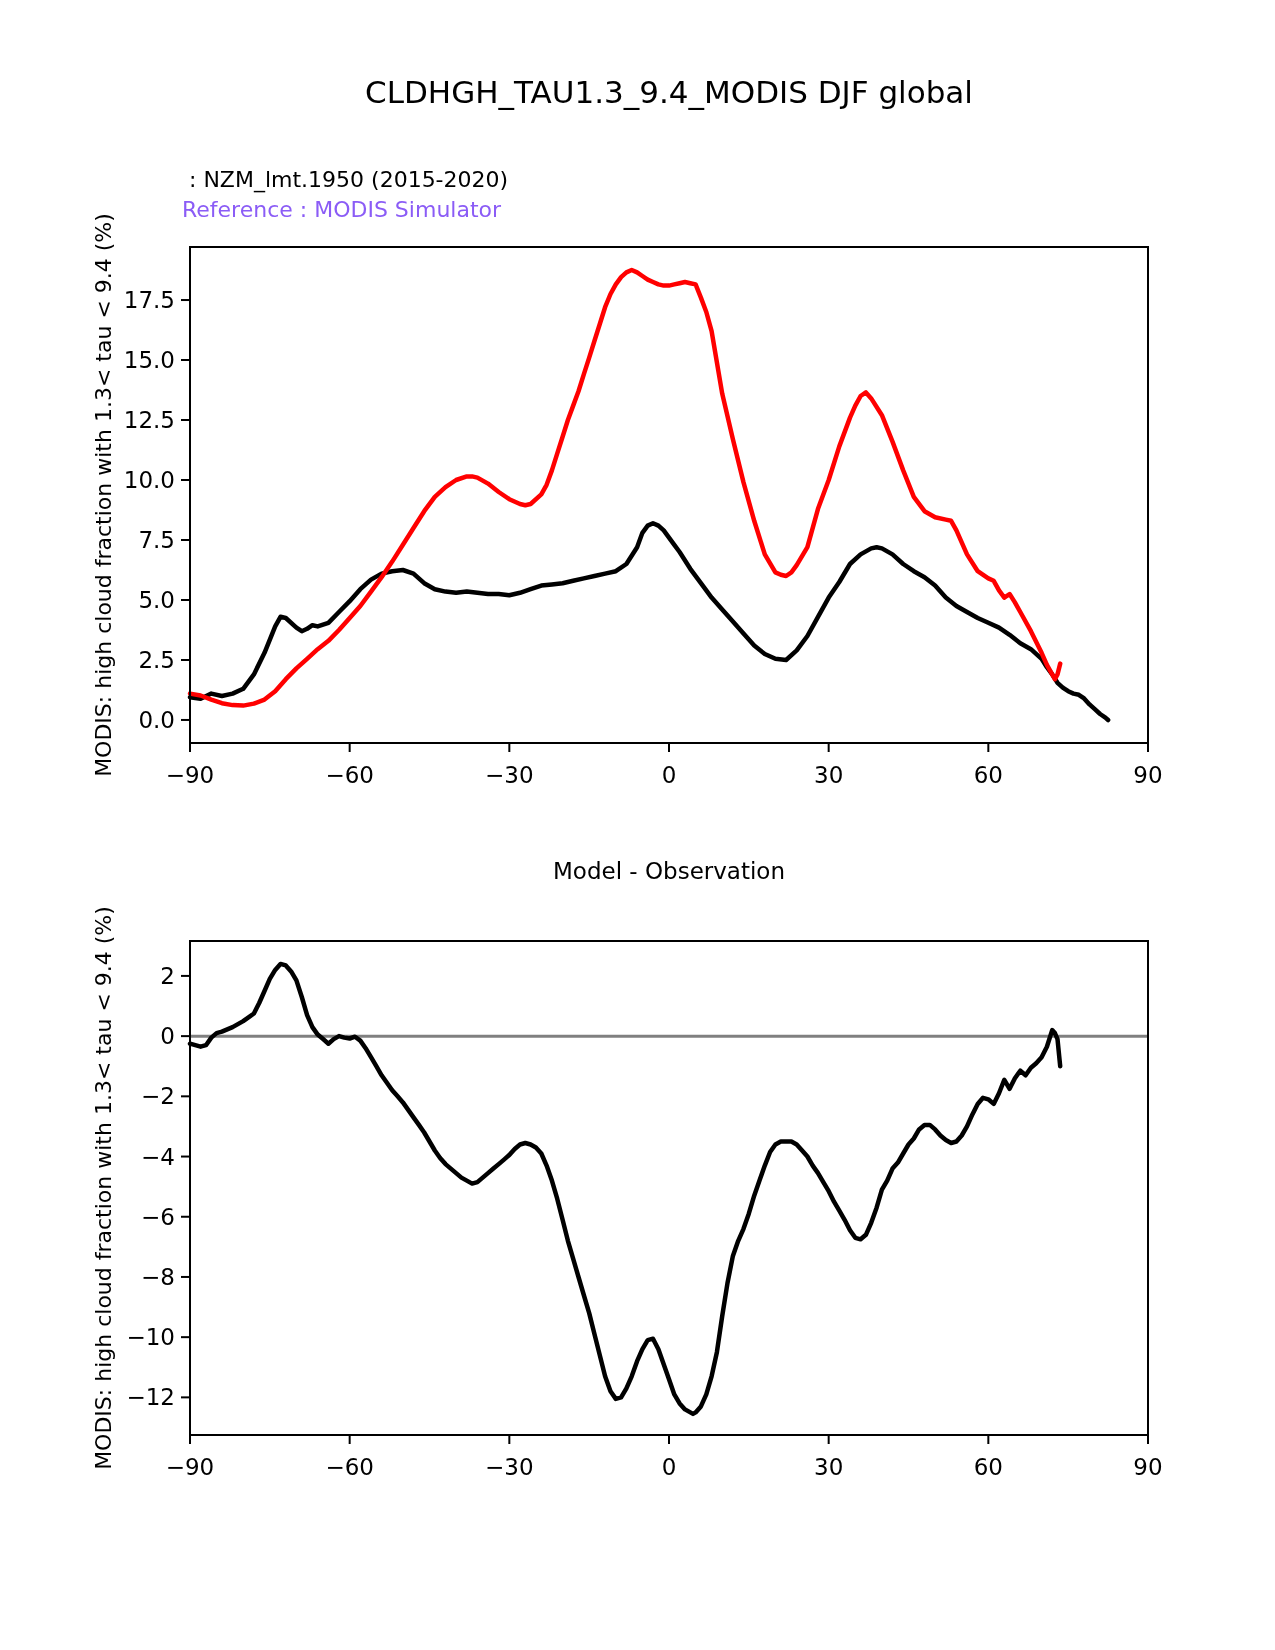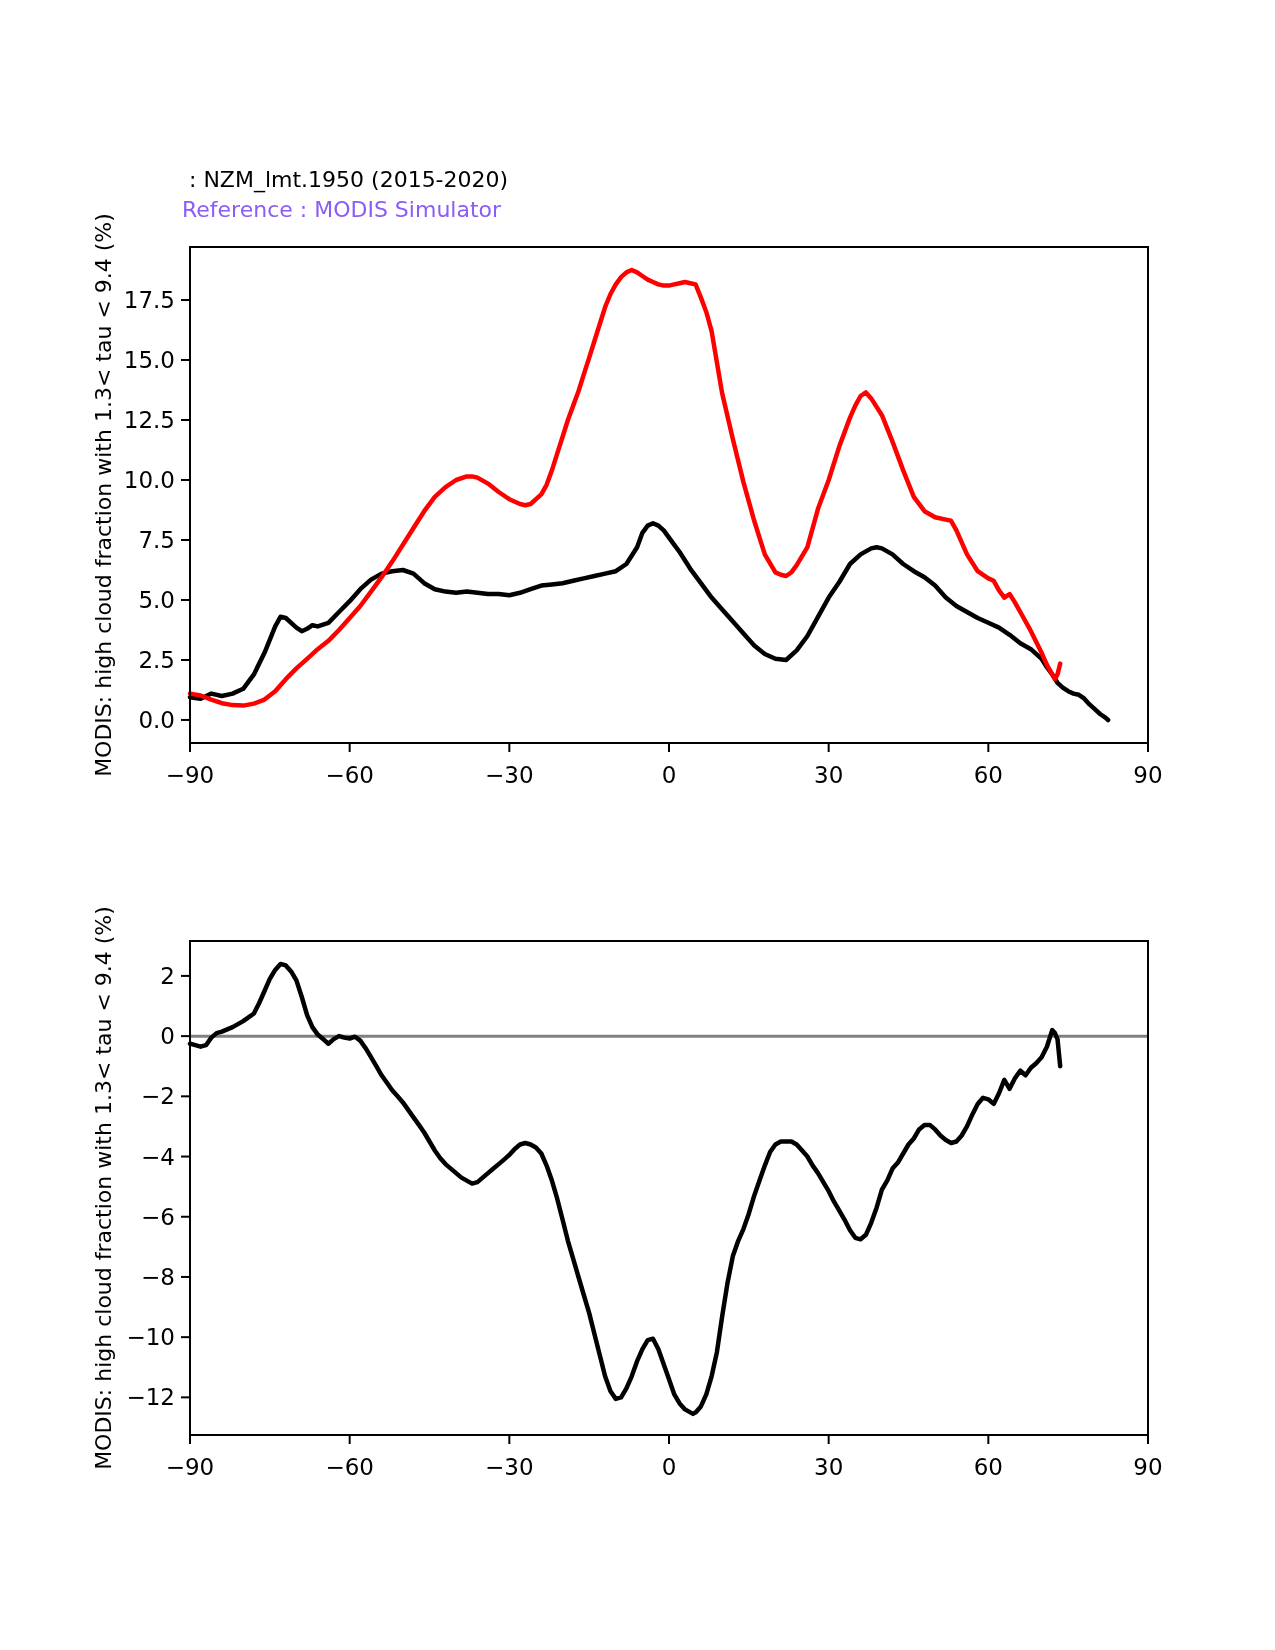--- a/index.html
+++ b/index.html
@@ -13,23 +13,25 @@
   .ylab-top{left:103px;top:495px;}
   .ylab-bottom{left:103px;top:1188px;}
   .panel-title{position:absolute;left:190px;top:858px;width:958px;text-align:center;font-size:23px;}
   svg{position:absolute;left:0;top:0;}
   text{font-family:"DejaVu Sans",sans-serif;font-size:23px;fill:#000;}
 </style>
 </head>
 <body>
 
 <div class="fig">
+  <div class="fig-title">CLDHGH_TAU1.3_9.4_MODIS DJF global</div>
   <div class="legend-line legend-model"> : NZM_lmt.1950 (2015-2020)</div>
   <div class="legend-line legend-ref">Reference : MODIS Simulator</div>
   <div class="ylab ylab-top">MODIS: high cloud fraction with 1.3&lt; tau &lt; 9.4 (%)</div>
+  <div class="panel-title">Model - Observation</div>
   <div class="ylab ylab-bottom">MODIS: high cloud fraction with 1.3&lt; tau &lt; 9.4 (%)</div>
   <svg id="plot-svg" width="1275" height="1650" viewBox="0 0 1275 1650">
       <polyline points="190.0,697.2 200.6,698.8 211.3,693.6 221.9,696.0 232.6,693.6 243.2,688.8 253.9,674.4 264.5,652.8 275.2,626.4 280.5,616.8 285.8,618.0 296.4,627.6 301.8,631.2 307.1,628.8 312.4,625.2 317.7,626.4 328.4,622.8 339.0,612.0 349.7,601.2 360.3,589.2 371.0,579.6 381.6,573.6 392.2,571.2 402.9,570.0 413.5,573.6 424.2,583.2 434.8,589.2 445.5,591.6 456.1,592.8 466.8,591.6 477.4,592.8 488.0,594.0 498.7,594.0 509.3,595.2 520.0,592.8 530.6,589.2 541.3,585.6 551.9,584.4 562.6,583.2 573.2,580.8 583.8,578.4 594.5,576.0 605.1,573.6 615.8,571.2 626.4,564.0 637.1,547.2 642.4,532.8 647.7,525.6 653.0,523.2 658.4,525.6 663.7,530.4 669.0,537.6 674.3,544.8 679.6,552.0 690.3,568.8 700.9,583.2 711.6,597.6 722.2,609.6 732.9,621.6 743.5,633.6 754.2,645.6 764.8,654.0 775.4,658.8 786.1,660.0 796.7,650.4 807.4,636.0 818.0,616.8 828.7,597.6 839.3,582.0 850.0,564.0 860.6,554.4 871.2,548.4 876.6,547.2 881.9,548.4 892.5,554.4 903.2,564.0 913.8,571.2 924.5,577.2 935.1,585.6 945.8,597.6 956.4,606.0 967.0,612.0 977.7,618.0 988.3,622.8 999.0,627.6 1009.6,634.8 1020.3,643.2 1030.9,649.2 1041.6,658.8 1046.9,667.2 1052.2,674.4 1057.5,682.8 1062.8,687.6 1068.2,691.2 1073.5,693.6 1078.8,694.8 1084.1,698.4 1089.5,704.4 1094.8,709.2 1100.1,714.0 1105.4,717.6 1108.1,720.0" fill="none" stroke="#000000" stroke-width="4.5" stroke-linecap="round" stroke-linejoin="round"></polyline>
       <polyline points="190.0,693.6 200.6,695.5 211.3,699.6 221.9,703.2 232.6,705.1 243.2,705.6 253.9,703.6 264.5,699.6 275.2,691.2 285.8,679.2 296.4,668.4 307.1,658.8 317.7,649.2 328.4,640.8 339.0,630.0 349.7,618.0 360.3,606.0 371.0,591.6 381.6,577.2 392.2,561.6 402.9,544.8 413.5,528.0 424.2,511.2 434.8,496.8 445.5,487.2 456.1,480.0 466.8,476.4 472.1,476.4 477.4,477.6 488.0,483.6 498.7,492.0 509.3,499.2 520.0,504.0 525.3,505.2 530.6,504.0 541.3,494.4 546.6,484.8 551.9,470.4 557.2,453.6 562.6,436.8 567.9,420.0 573.2,405.6 578.5,391.2 583.8,374.4 589.2,357.6 594.5,340.8 599.8,324.0 605.1,307.2 610.5,294.0 615.8,284.4 621.1,277.2 626.4,272.4 631.7,270.0 637.1,272.4 642.4,276.0 647.7,279.6 653.0,282.0 658.4,284.4 663.7,285.6 669.0,285.6 674.3,284.4 679.6,283.2 685.0,282.0 690.3,283.2 695.6,284.4 700.9,297.6 706.3,312.0 711.6,331.2 722.2,393.6 732.9,439.2 743.5,482.4 754.2,520.8 764.8,554.4 775.4,572.4 780.8,574.8 786.1,576.0 791.4,572.4 796.7,565.2 807.4,547.2 818.0,508.8 828.7,480.0 839.3,446.4 850.0,417.6 855.3,405.6 860.6,396.0 865.9,392.4 871.2,398.4 881.9,415.2 892.5,441.6 903.2,470.4 913.8,496.8 924.5,511.2 935.1,517.2 945.8,519.6 951.1,520.8 956.4,530.4 967.0,554.4 977.7,571.2 988.3,578.4 993.7,580.8 999.0,590.4 1004.3,597.6 1009.6,594.0 1014.9,602.4 1020.3,612.0 1030.9,631.2 1041.6,652.8 1046.9,664.8 1052.2,674.4 1054.9,679.2 1057.5,674.4 1060.2,663.6" fill="none" stroke="#ff0000" stroke-width="4.5" stroke-linecap="round" stroke-linejoin="round"></polyline>
       <rect x="190" y="247" width="958" height="496" fill="none" stroke="#000" stroke-width="2"></rect>
       <line x1="190" y1="743" x2="190" y2="752" stroke="#000" stroke-width="2"></line>
       <text x="190" y="783" text-anchor="middle">−90</text>
       <line x1="349.66666666666663" y1="743" x2="349.66666666666663" y2="752" stroke="#000" stroke-width="2"></line>
       <text x="349.66666666666663" y="783" text-anchor="middle">−60</text>
       <line x1="509.3333333333333" y1="743" x2="509.3333333333333" y2="752" stroke="#000" stroke-width="2"></line>

